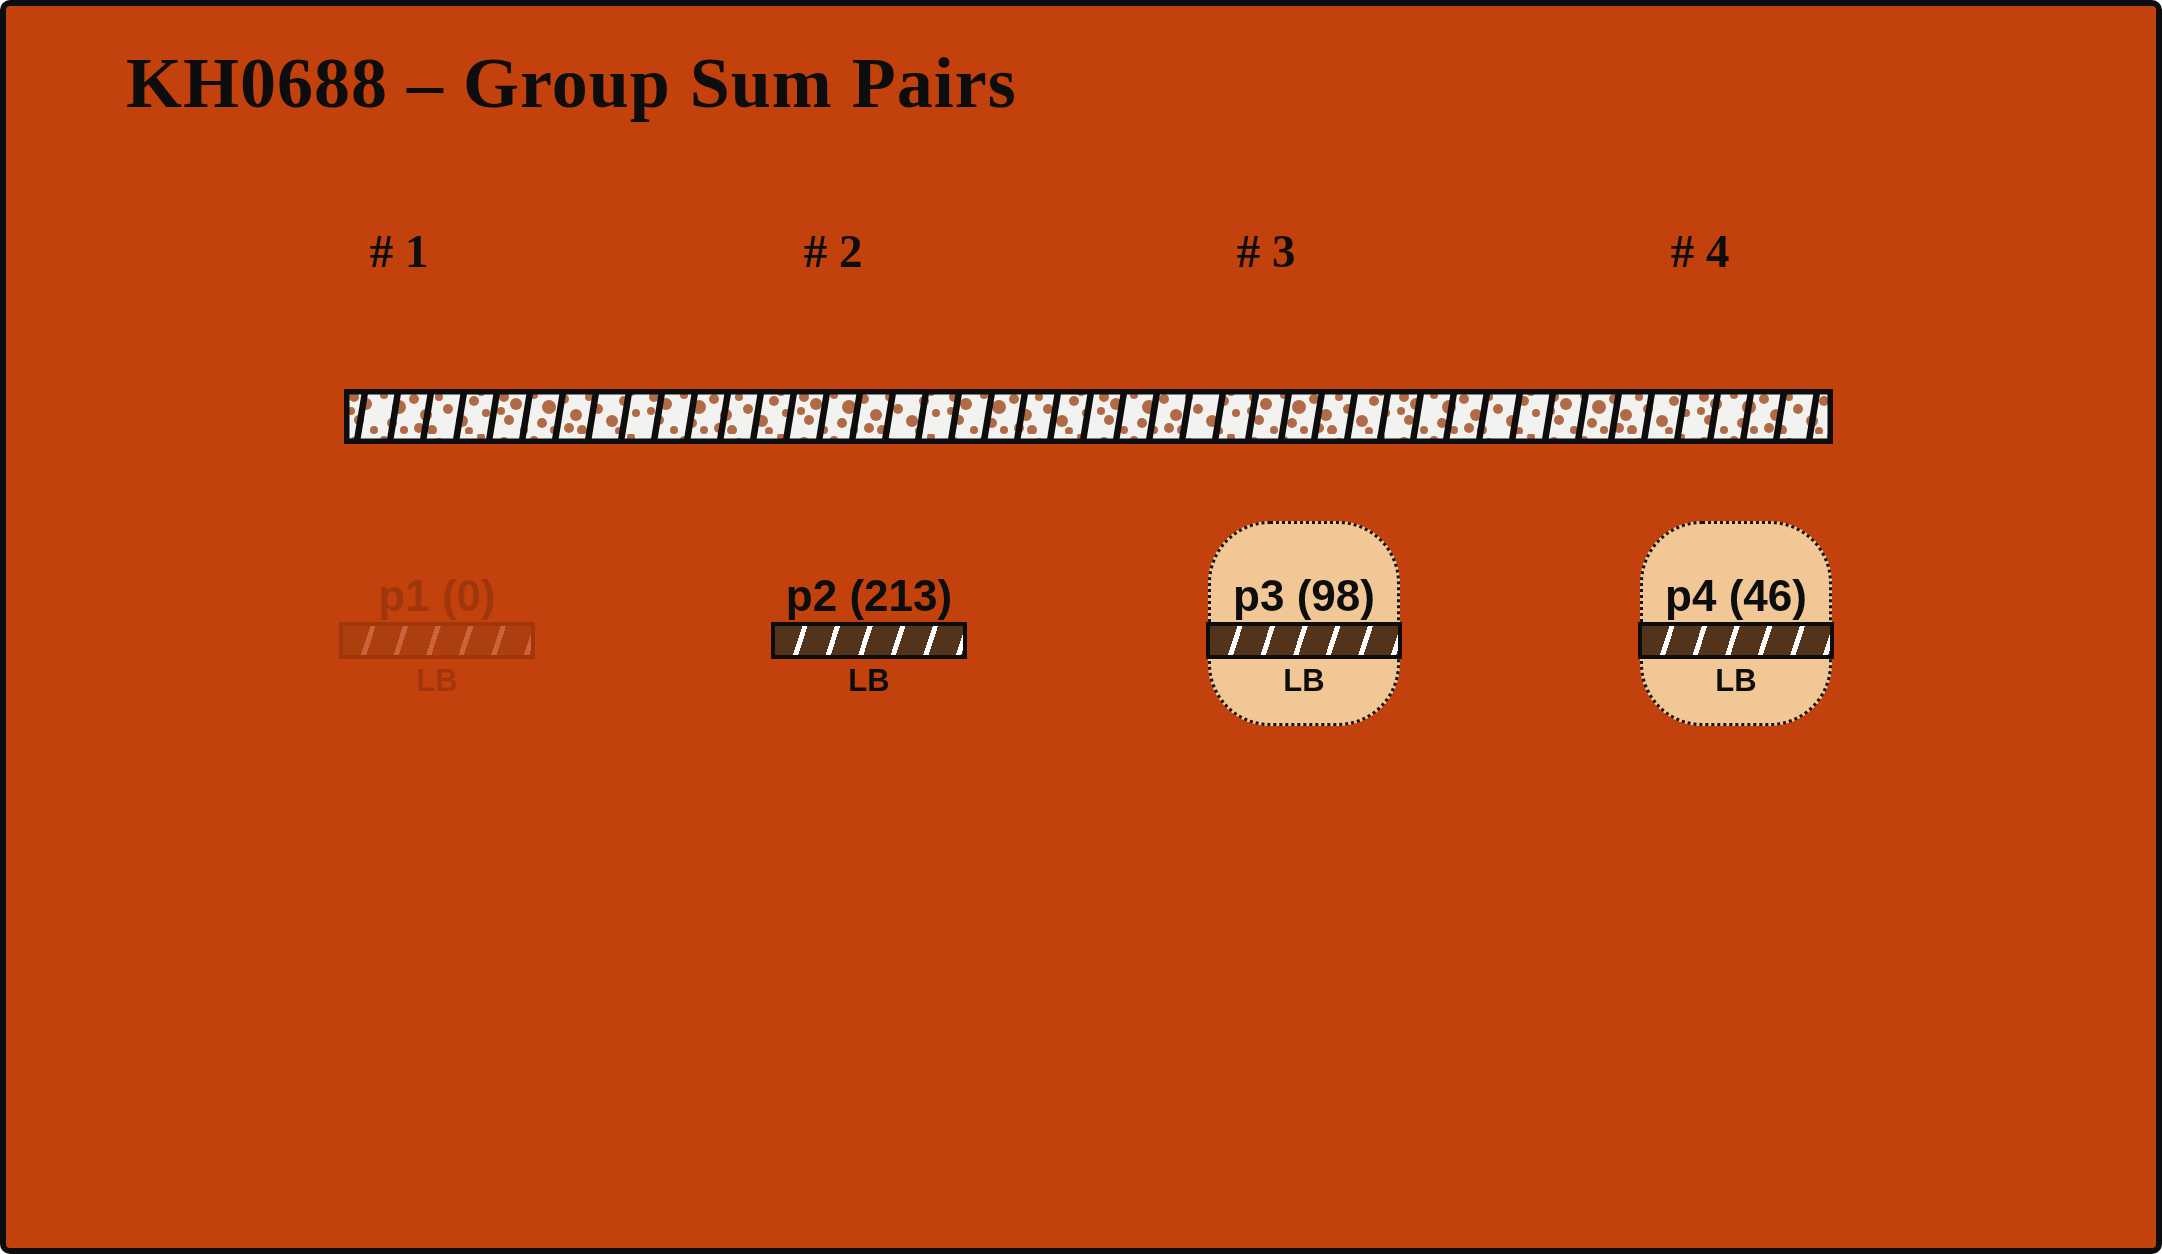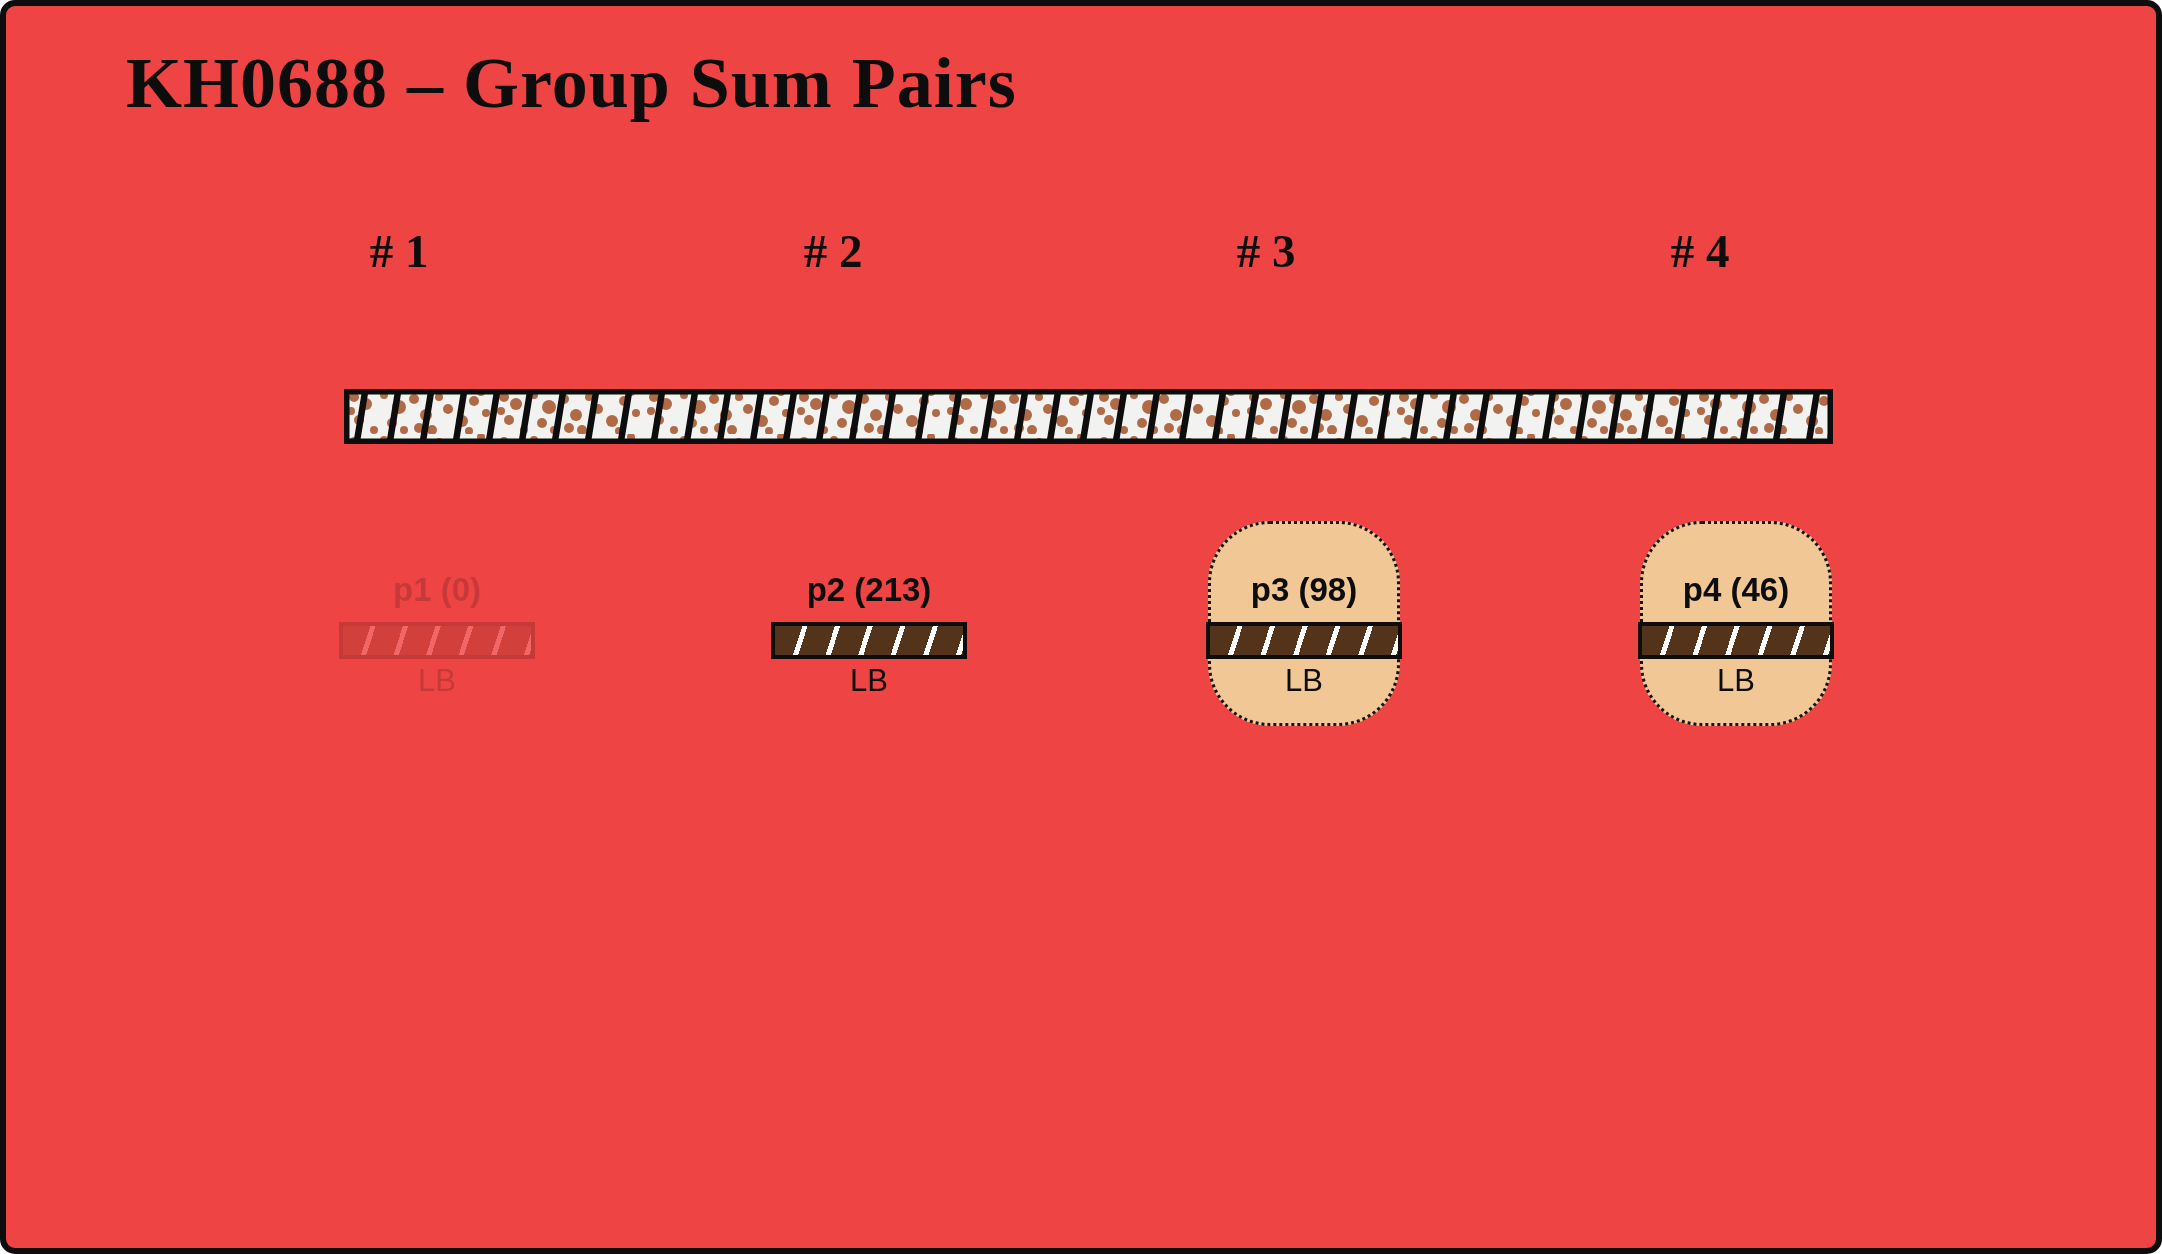--- a/index.html
+++ b/index.html
@@ -1,22 +1,22 @@
 <!DOCTYPE html>
 <html><head>
 <meta charset="utf-8">
 <style>
   html,body{margin:0;padding:0;background:#ffffff;}
   .canvas{
     position:relative;
     width:2162px;height:1254px;
     box-sizing:border-box;
-    background:#ef4444;
+    background:#c2410c;
     border:6px solid #0d0d0d;
-    border-radius:15px;
+    border-radius:10px;
     overflow:hidden;
     font-family:"Liberation Serif", serif;
   }
   .title{
     position:absolute;
     left:120px;top:36px;
     font-size:72px;
     font-weight:bold;
     color:#0d0d0d;
     letter-spacing:1px;
@@ -50,42 +50,42 @@
     border-radius:62px;
     box-sizing:border-box;
   }
   .plabel{
     position:absolute;
     left:0;top:50px;
     width:100%;
     text-align:center;
     font-family:"Liberation Sans", sans-serif;
     font-weight:bold;
-    font-size:33px;
+    font-size:44px;
     color:#0d0d0d;
     white-space:nowrap;
   }
   .pbar{
     position:absolute;
     left:7px;top:101px;
     width:196px;height:37px;
     box-sizing:border-box;
     border:4px solid #0d0d0d;
     background-color:#53331a;
     background-image:repeating-linear-gradient(108deg,
       rgba(0,0,0,0) 0px, rgba(0,0,0,0) 26px,
       #ffffff 26px, #ffffff 31px);
   }
   .psub{
     position:absolute;
     left:0;top:142px;
     width:100%;
     text-align:center;
     font-family:"Liberation Sans", sans-serif;
-    font-weight:normal;
+    font-weight:bold;
     font-size:31px;
     color:#0d0d0d;
   }
 </style>
 </head>
 <body>
 
 <div class="canvas">
 
   <div class="title">KH0688 – Group Sum Pairs</div>

